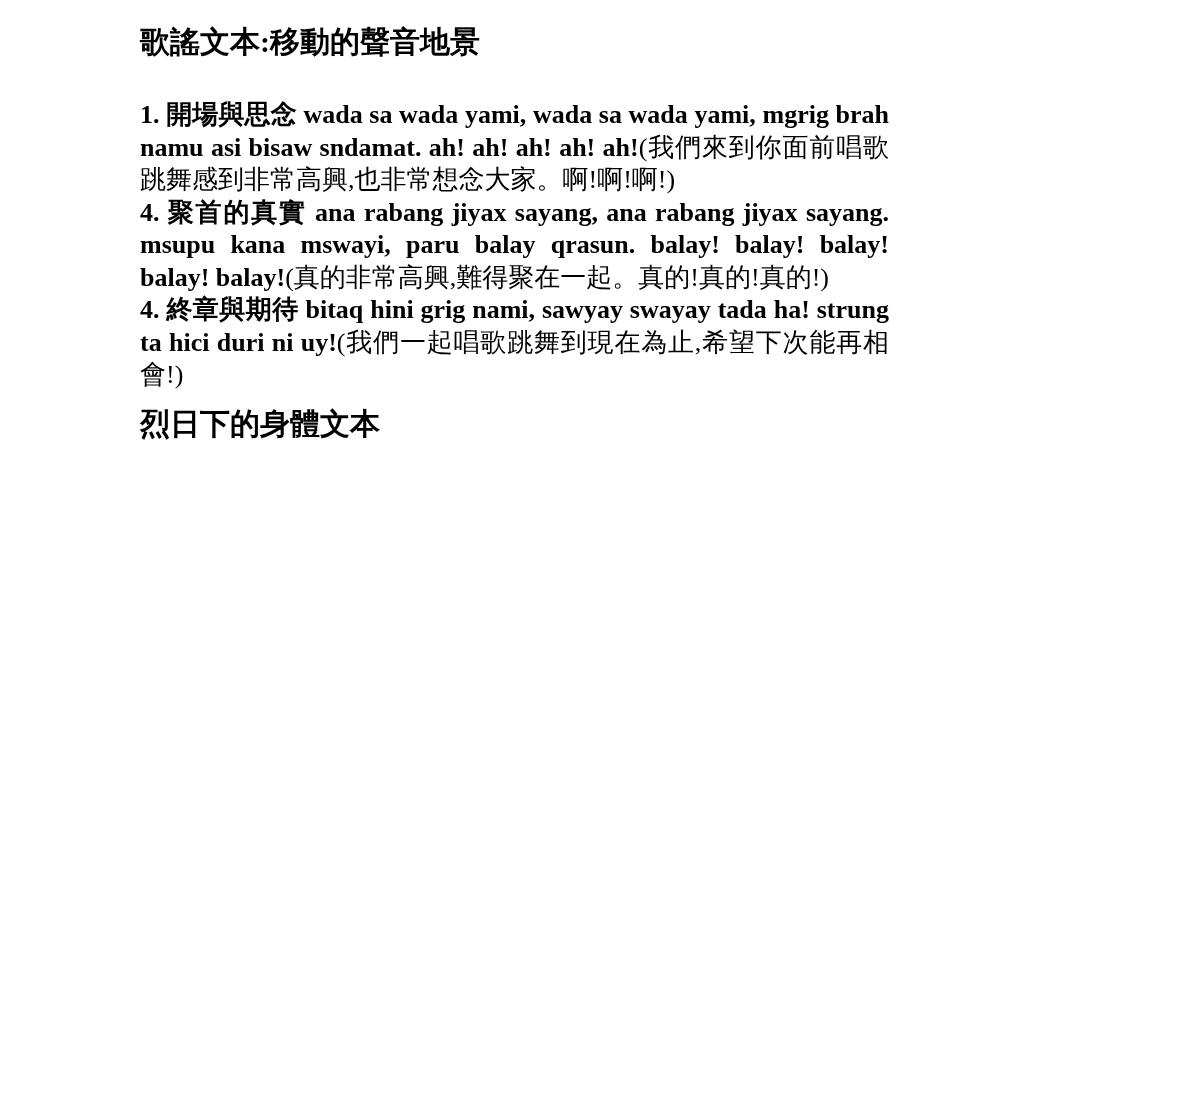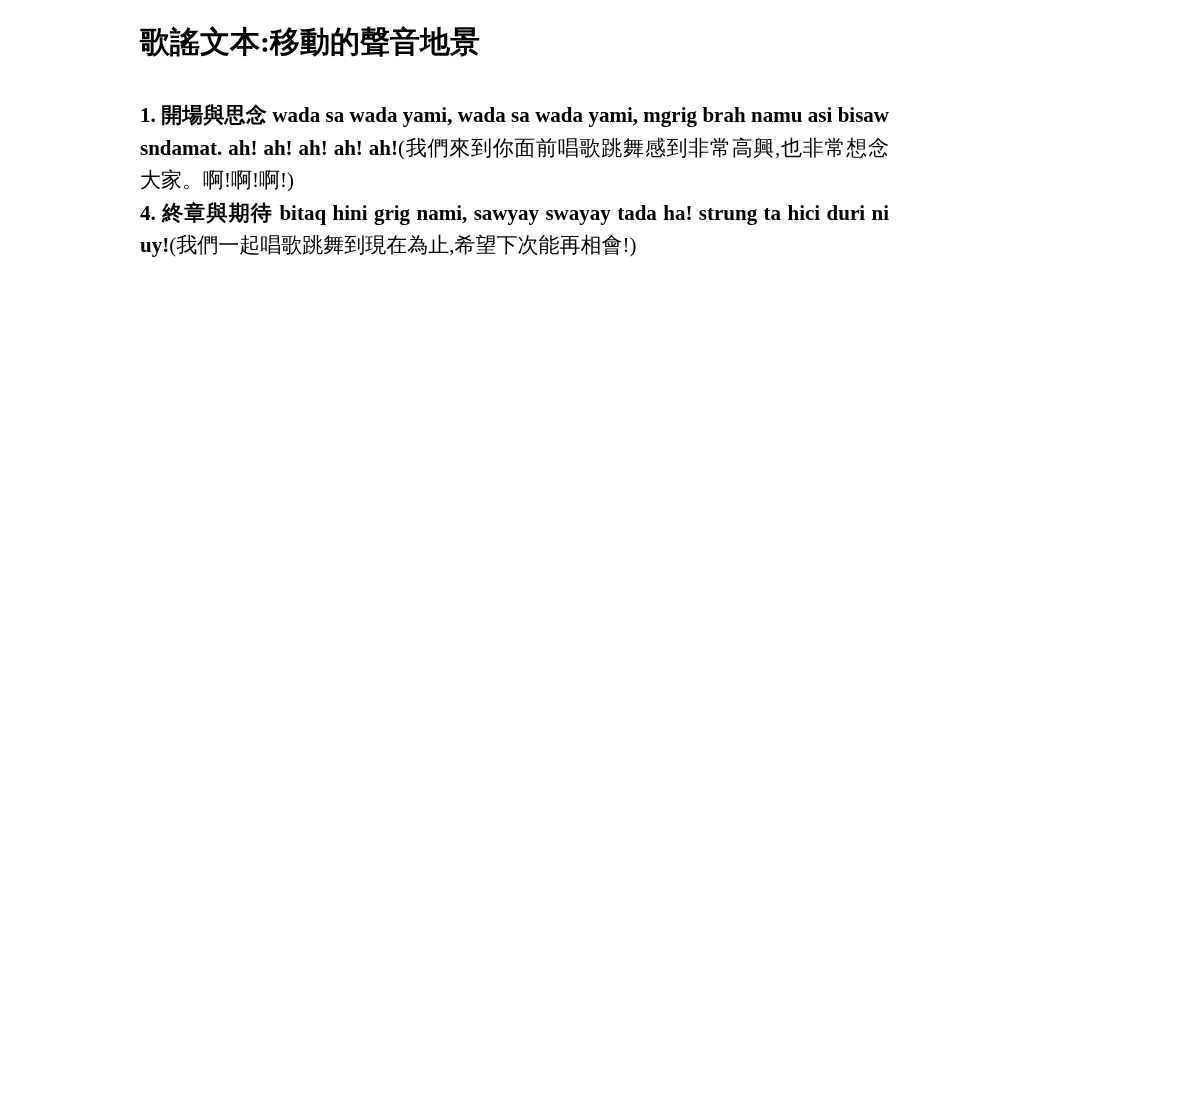--- a/index.html
+++ b/index.html
@@ -19,21 +19,21 @@
     width: 1029px;
     padding: 22px 140px 0 140px;
   }
   h1.doc-title {
     font-size: 30px;
     line-height: 40px;
     font-weight: 700;
     margin: 0 0 37px 0;
   }
   .song-list p.song-item {
-    font-size: 21px;
+    font-size: 26px;
     line-height: 32.5px;
     text-align: justify;
     margin: 0;
   }
   .song-list .lead {
     font-weight: 700;
   }
   .song-list .translation {
     font-weight: 400;
   }
@@ -58,21 +58,23 @@
 </style>
 </head>
 <body>
 
 <main class="page">
 
   <h1 class="doc-title">歌謠文本:移動的聲音地景</h1>
 
   <section class="song-list">
     <p class="song-item"><span class="lead">1. 開場與思念 wada sa wada yami, wada sa wada yami, mgrig brah namu asi bisaw sndamat. ah! ah! ah! ah! ah!</span><span class="translation">(我們來到你面前唱歌跳舞感到非常高興,也非常想念大家。啊!啊!啊!)</span></p>
+    <p class="song-item"><span class="lead">4. 聚首的真實 ana rabang jiyax sayang, ana rabang jiyax sayang. msupu kana mswayi, paru balay qrasun. balay! balay! balay! balay! balay!</span><span class="translation">(真的非常高興,難得聚在一起。真的!真的!真的!)</span></p>
     <p class="song-item"><span class="lead">4. 終章與期待 bitaq hini grig nami, sawyay swayay tada ha! strung ta hici duri ni uy!</span><span class="translation">(我們一起唱歌跳舞到現在為止,希望下次能再相會!)</span></p>
   </section>
 
+  <h1 class="section-title">烈日下的身體文本</h1>
 
 
 
 
 
 </main>
 
 </body></html>

